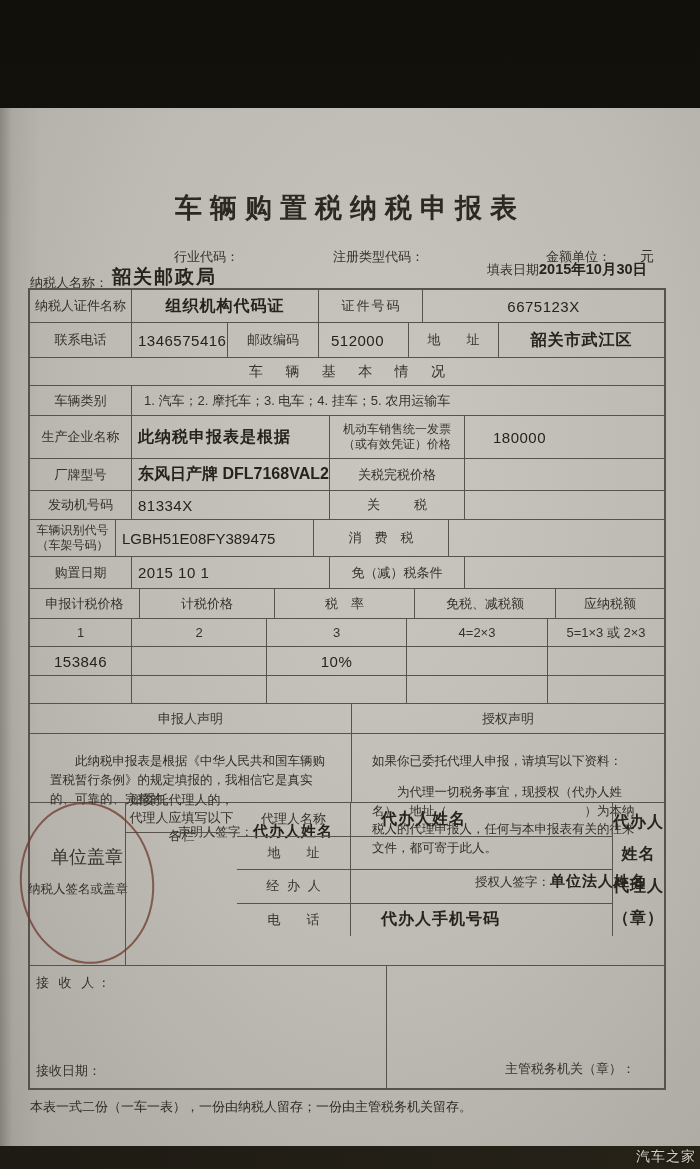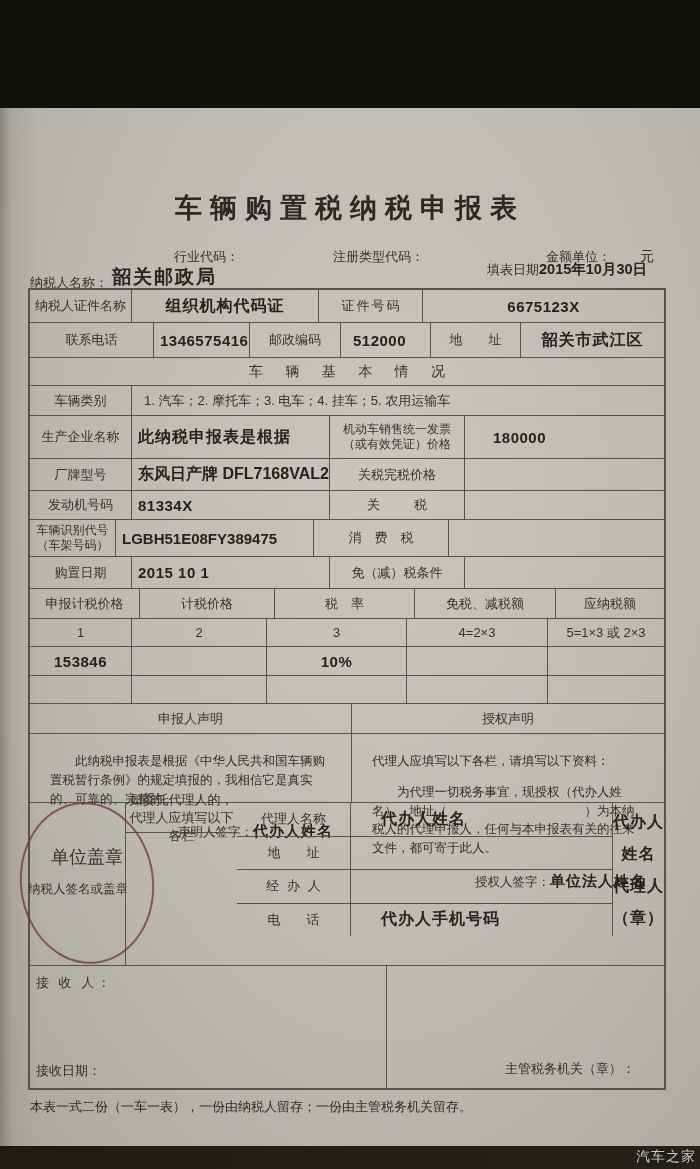--- a/index.html
+++ b/index.html
@@ -39,21 +39,21 @@
   .form-table{position:absolute;left:28px;top:180px;width:638px;
               border:2px solid var(--line);box-sizing:border-box;font-size:13px;}
   .row{display:flex;border-bottom:1px solid var(--line);box-sizing:border-box;}
   .row:last-child{border-bottom:none;}
   .cell{border-right:1px solid var(--line);box-sizing:border-box;
         display:flex;align-items:center;justify-content:center;text-align:center;
         overflow:visible;position:relative;}
   .cell:last-child{border-right:none;}
   .cell.left{justify-content:flex-start;text-align:left;}
   .lbl{color:#36322b;}
-  .val{font-weight:bold;font-size:15px;color:var(--fill);letter-spacing:0.5px;}
+  .val{font-weight:normal;font-size:15px;color:var(--fill);letter-spacing:0.5px;}
   .val-cn{font-weight:bold;font-size:16px;color:var(--fill);letter-spacing:1px;}
   .two-line{line-height:1.25;font-size:12px;}
   
   .sp-xs{letter-spacing:2px;margin-right:-2px;}
   .sp-sm{letter-spacing:0.6em;margin-right:-0.6em;}
   .sp-md{letter-spacing:1em;margin-right:-1em;}
   .sp-lg{letter-spacing:2em;margin-right:-2em;}
   .sp-xl{letter-spacing:2.6em;margin-right:-2.6em;}
 
   .section-head{letter-spacing:1.6em;margin-right:-1.6em;font-size:14px;}
@@ -129,21 +129,21 @@
           </div>
         <div class="cell" style="width:104px">
             <span class="lbl sp-xs">证件号码</span>
           </div>
         <div class="cell" style="flex:1">
             <span class="val">6675123X</span>
           </div>
       </div>
 
       <div class="row" style="height:35px">
-        <div class="cell" style="width:124px">
+        <div class="cell" style="width:102px">
             <span class="lbl">联系电话</span>
           </div>
         <div class="cell left" style="width:96px;padding-left:6px">
             <span class="val">1346575416</span>
           </div>
         <div class="cell" style="width:91px">
             <span class="lbl">邮政编码</span>
           </div>
         <div class="cell left" style="width:90px;padding-left:12px">
             <span class="val">512000</span>
@@ -337,21 +337,21 @@
         <div class="cell" style="width:322px;align-items:flex-start">
           <div class="decl-body">
             <p>此纳税申报表是根据《中华人民共和国车辆购置税暂行条例》的规定填报的，我相信它是真实的、可靠的、完整的。</p>
             <div class="sign-line">
               <span class="lbl">声明人签字：</span><b>代办人姓名</b>
             </div>
           </div>
         </div>
         <div class="cell" style="flex:1;align-items:flex-start">
           <div class="decl-body">
-            <p class="no-indent">代理人应填写以下各栏，请填写以下资料：</p>
+            <p class="no-indent">如果你已委托代理人申报，请填写以下资料：</p>
             <p>为代理一切税务事宜，现授权（代办人姓名），地址（　　　　　　　　　　　）为本纳税人的代理申报人，任何与本申报表有关的往来文件，都可寄于此人。</p>
             <div class="sign-line" style="margin-top:0">
               <span class="lbl">授权人签字：</span><b>单位法人姓名</b>
             </div>
           </div>
         </div>
       </div>
 
       <div class="row" style="height:163px">
         <div class="cell stamp-cell">

